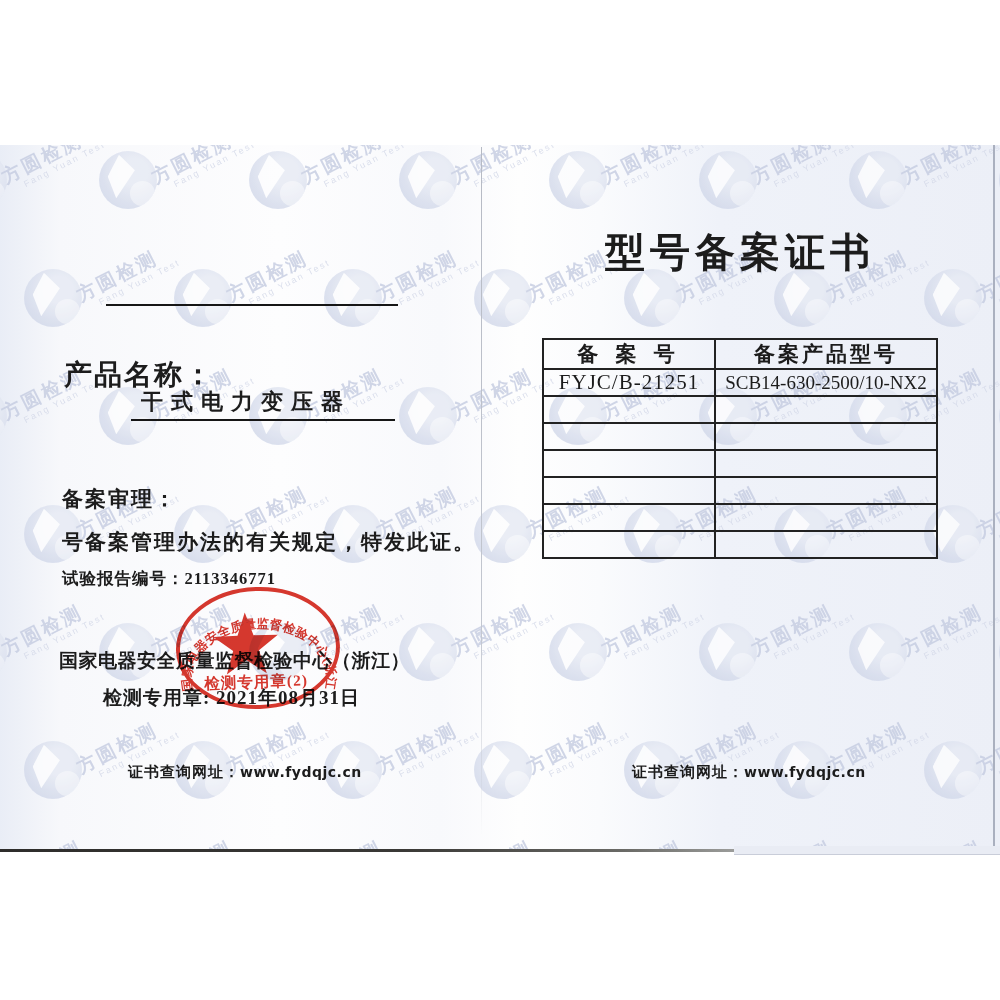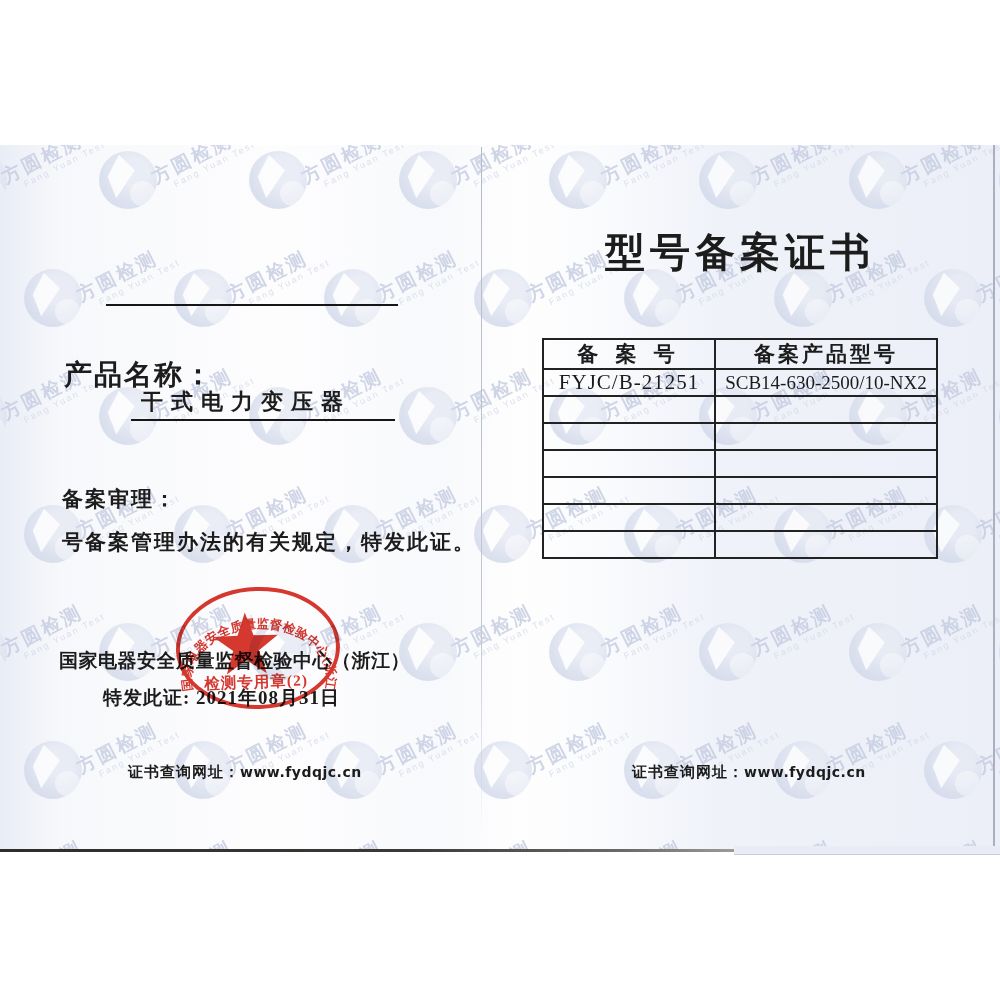--- a/index.html
+++ b/index.html
@@ -290,23 +290,24 @@
 
     <div class="underline u-company"></div>
 
     <div class="t product-label">产品名称：</div>
     <div class="t product-name">干式电力变压器</div>
     <div class="underline u-product"></div>
 
     <div class="t review-label">备案审理：</div>
     <div class="t review-l2">号备案管理办法的有关规定，特发此证。</div>
 
+    <div class="t report-line"><span>试验报告编号：</span><span>2113346771</span></div>
 
     <div class="t issuer-line">国家电器安全质量监督检验中心（浙江）</div>
-    <div class="t date-line"><span>特发此证:</span> <span>2021年08月31日</span></div>
+    <div class="t date-line"><span>检测专用章:</span> <span>2021年08月31日</span></div>
 
     <div class="t url-left"><span>证书查询网址：</span><span class="url-value">www.fydqjc.cn</span></div>
 
     <svg class="stamp" width="174" height="132" viewBox="0 0 174 132" xmlns="http://www.w3.org/2000/svg">
       <defs>
         <path id="ringPath" d="M 21 107 A 68 50 0 1 1 153 107" fill="none"></path>
       </defs>
       <ellipse cx="87" cy="65" rx="80" ry="59" fill="none" stroke="#d5281e" stroke-width="4"></ellipse>
       <text font-size="12.5" font-weight="bold" fill="#d5281e" letter-spacing="0.3" font-family="Liberation Serif, serif">
         <textPath href="#ringPath" startOffset="2">国家电器安全质量监督检验中心(浙江)</textPath>

